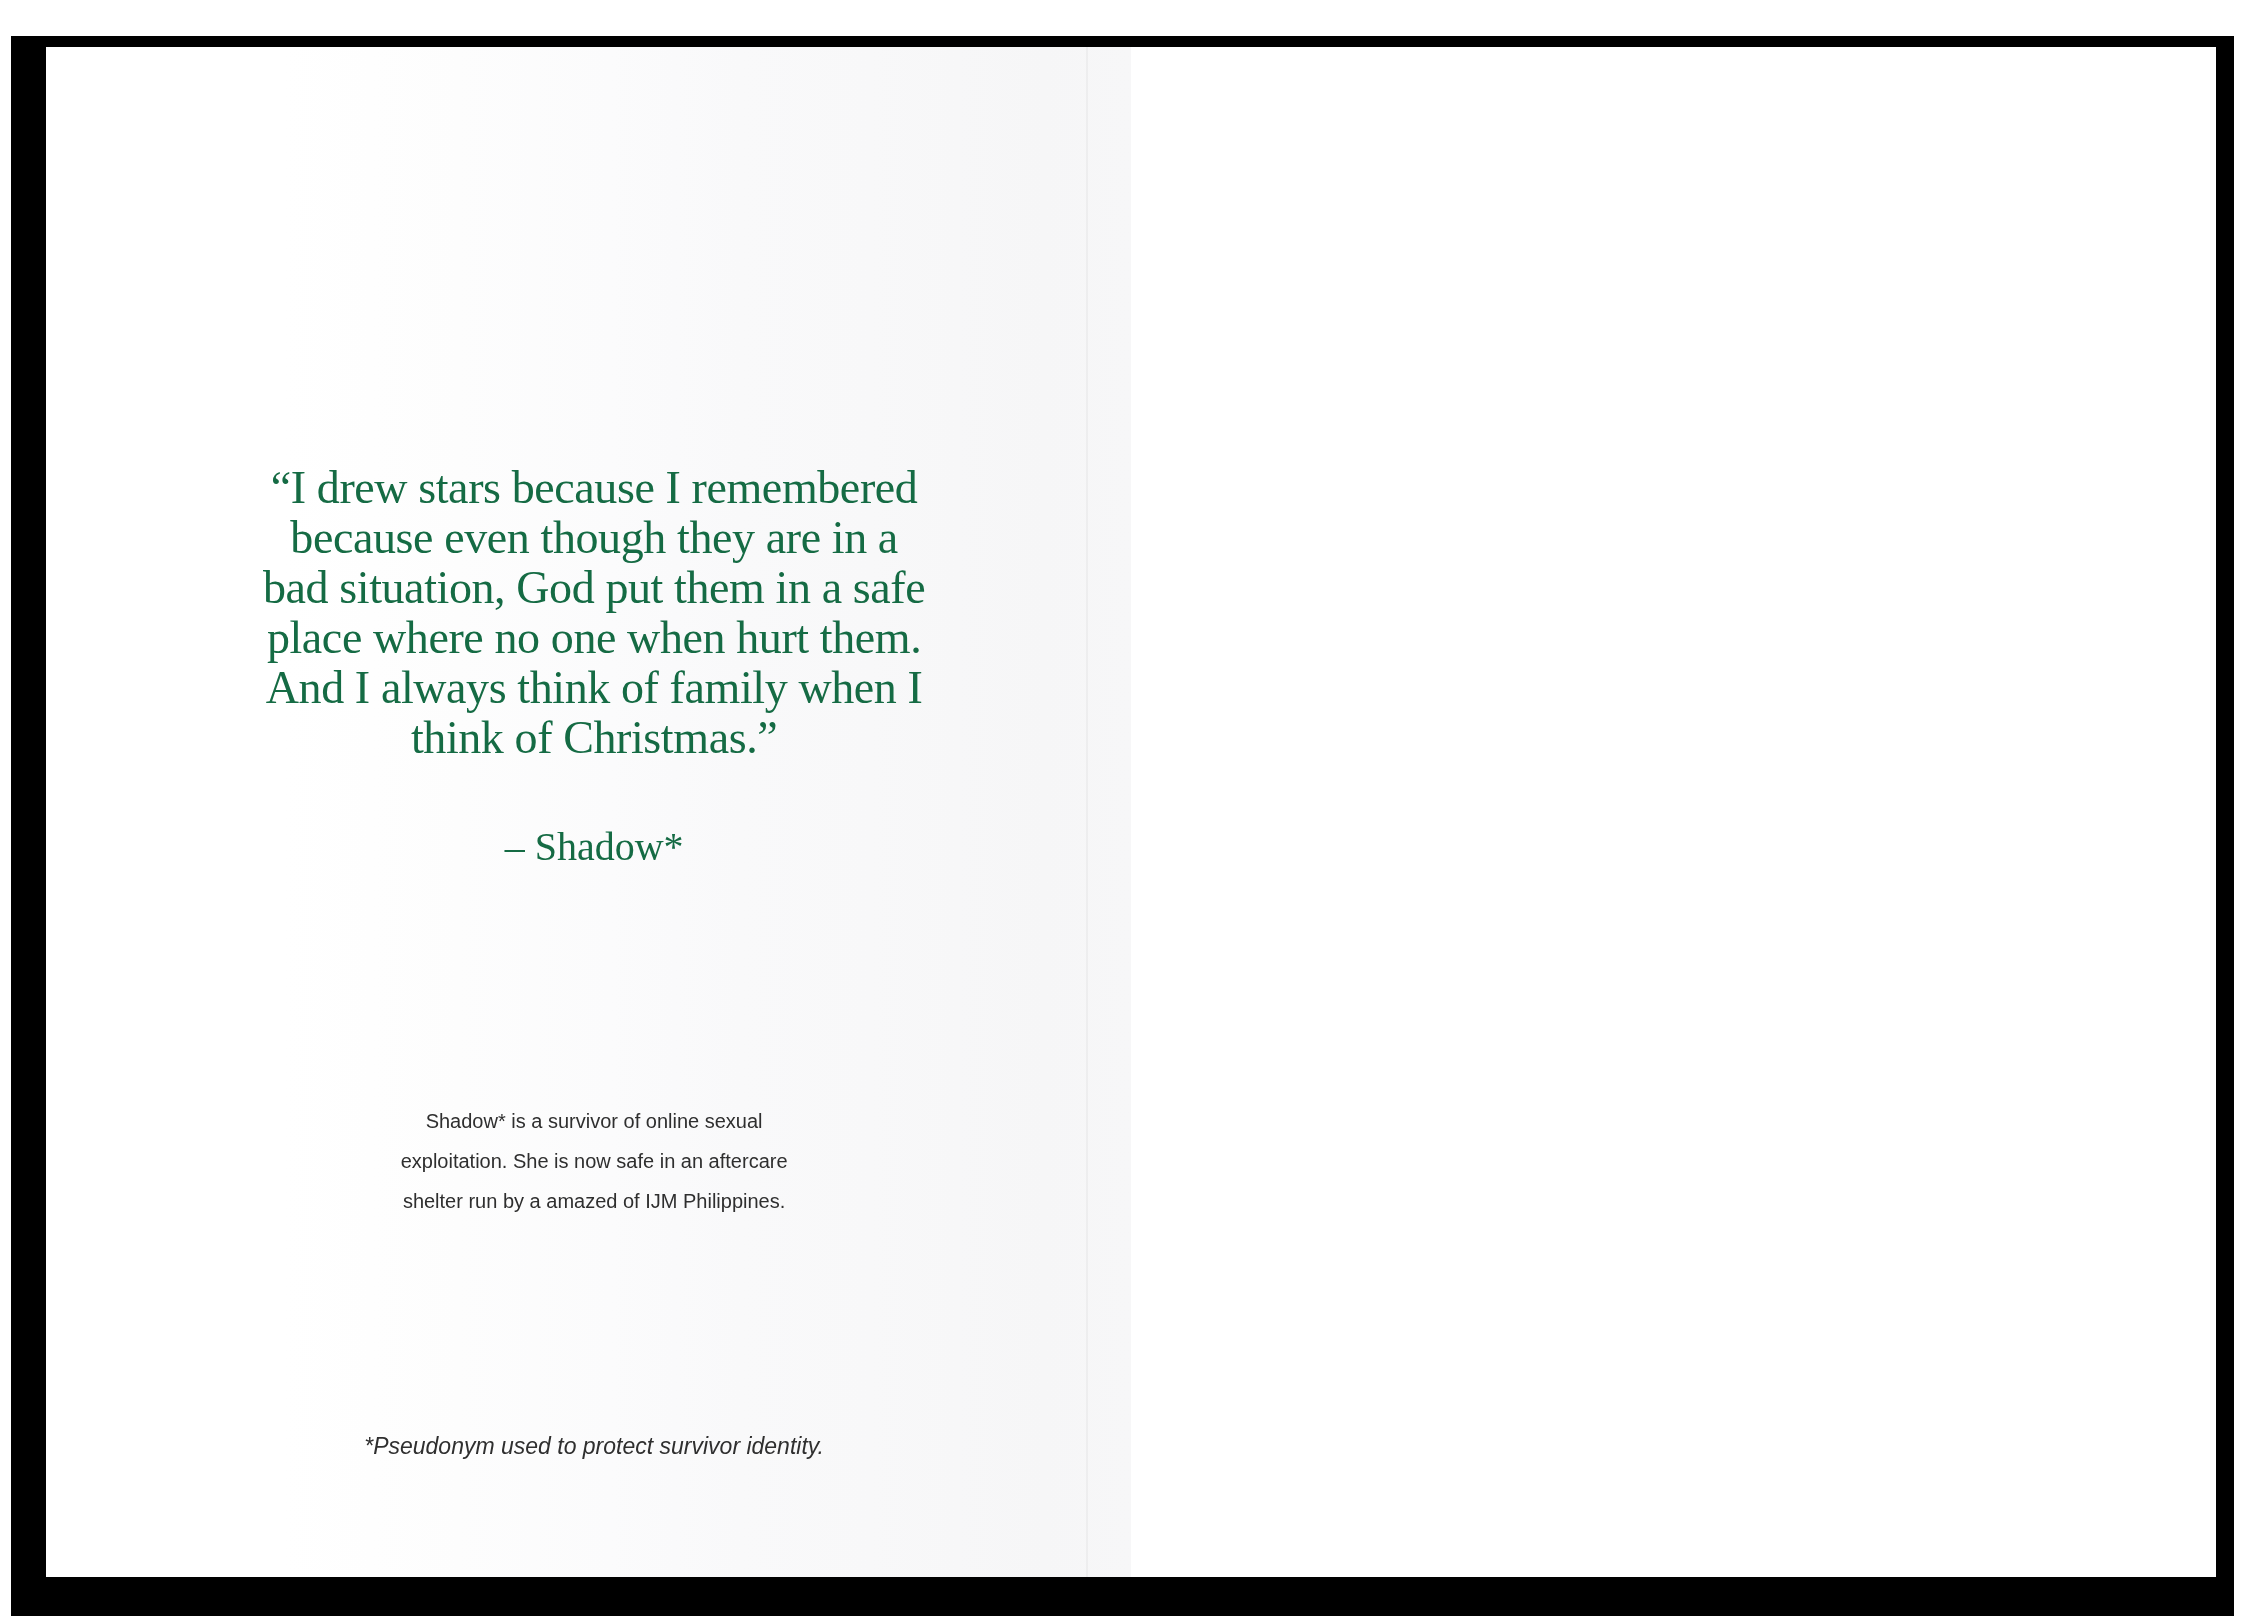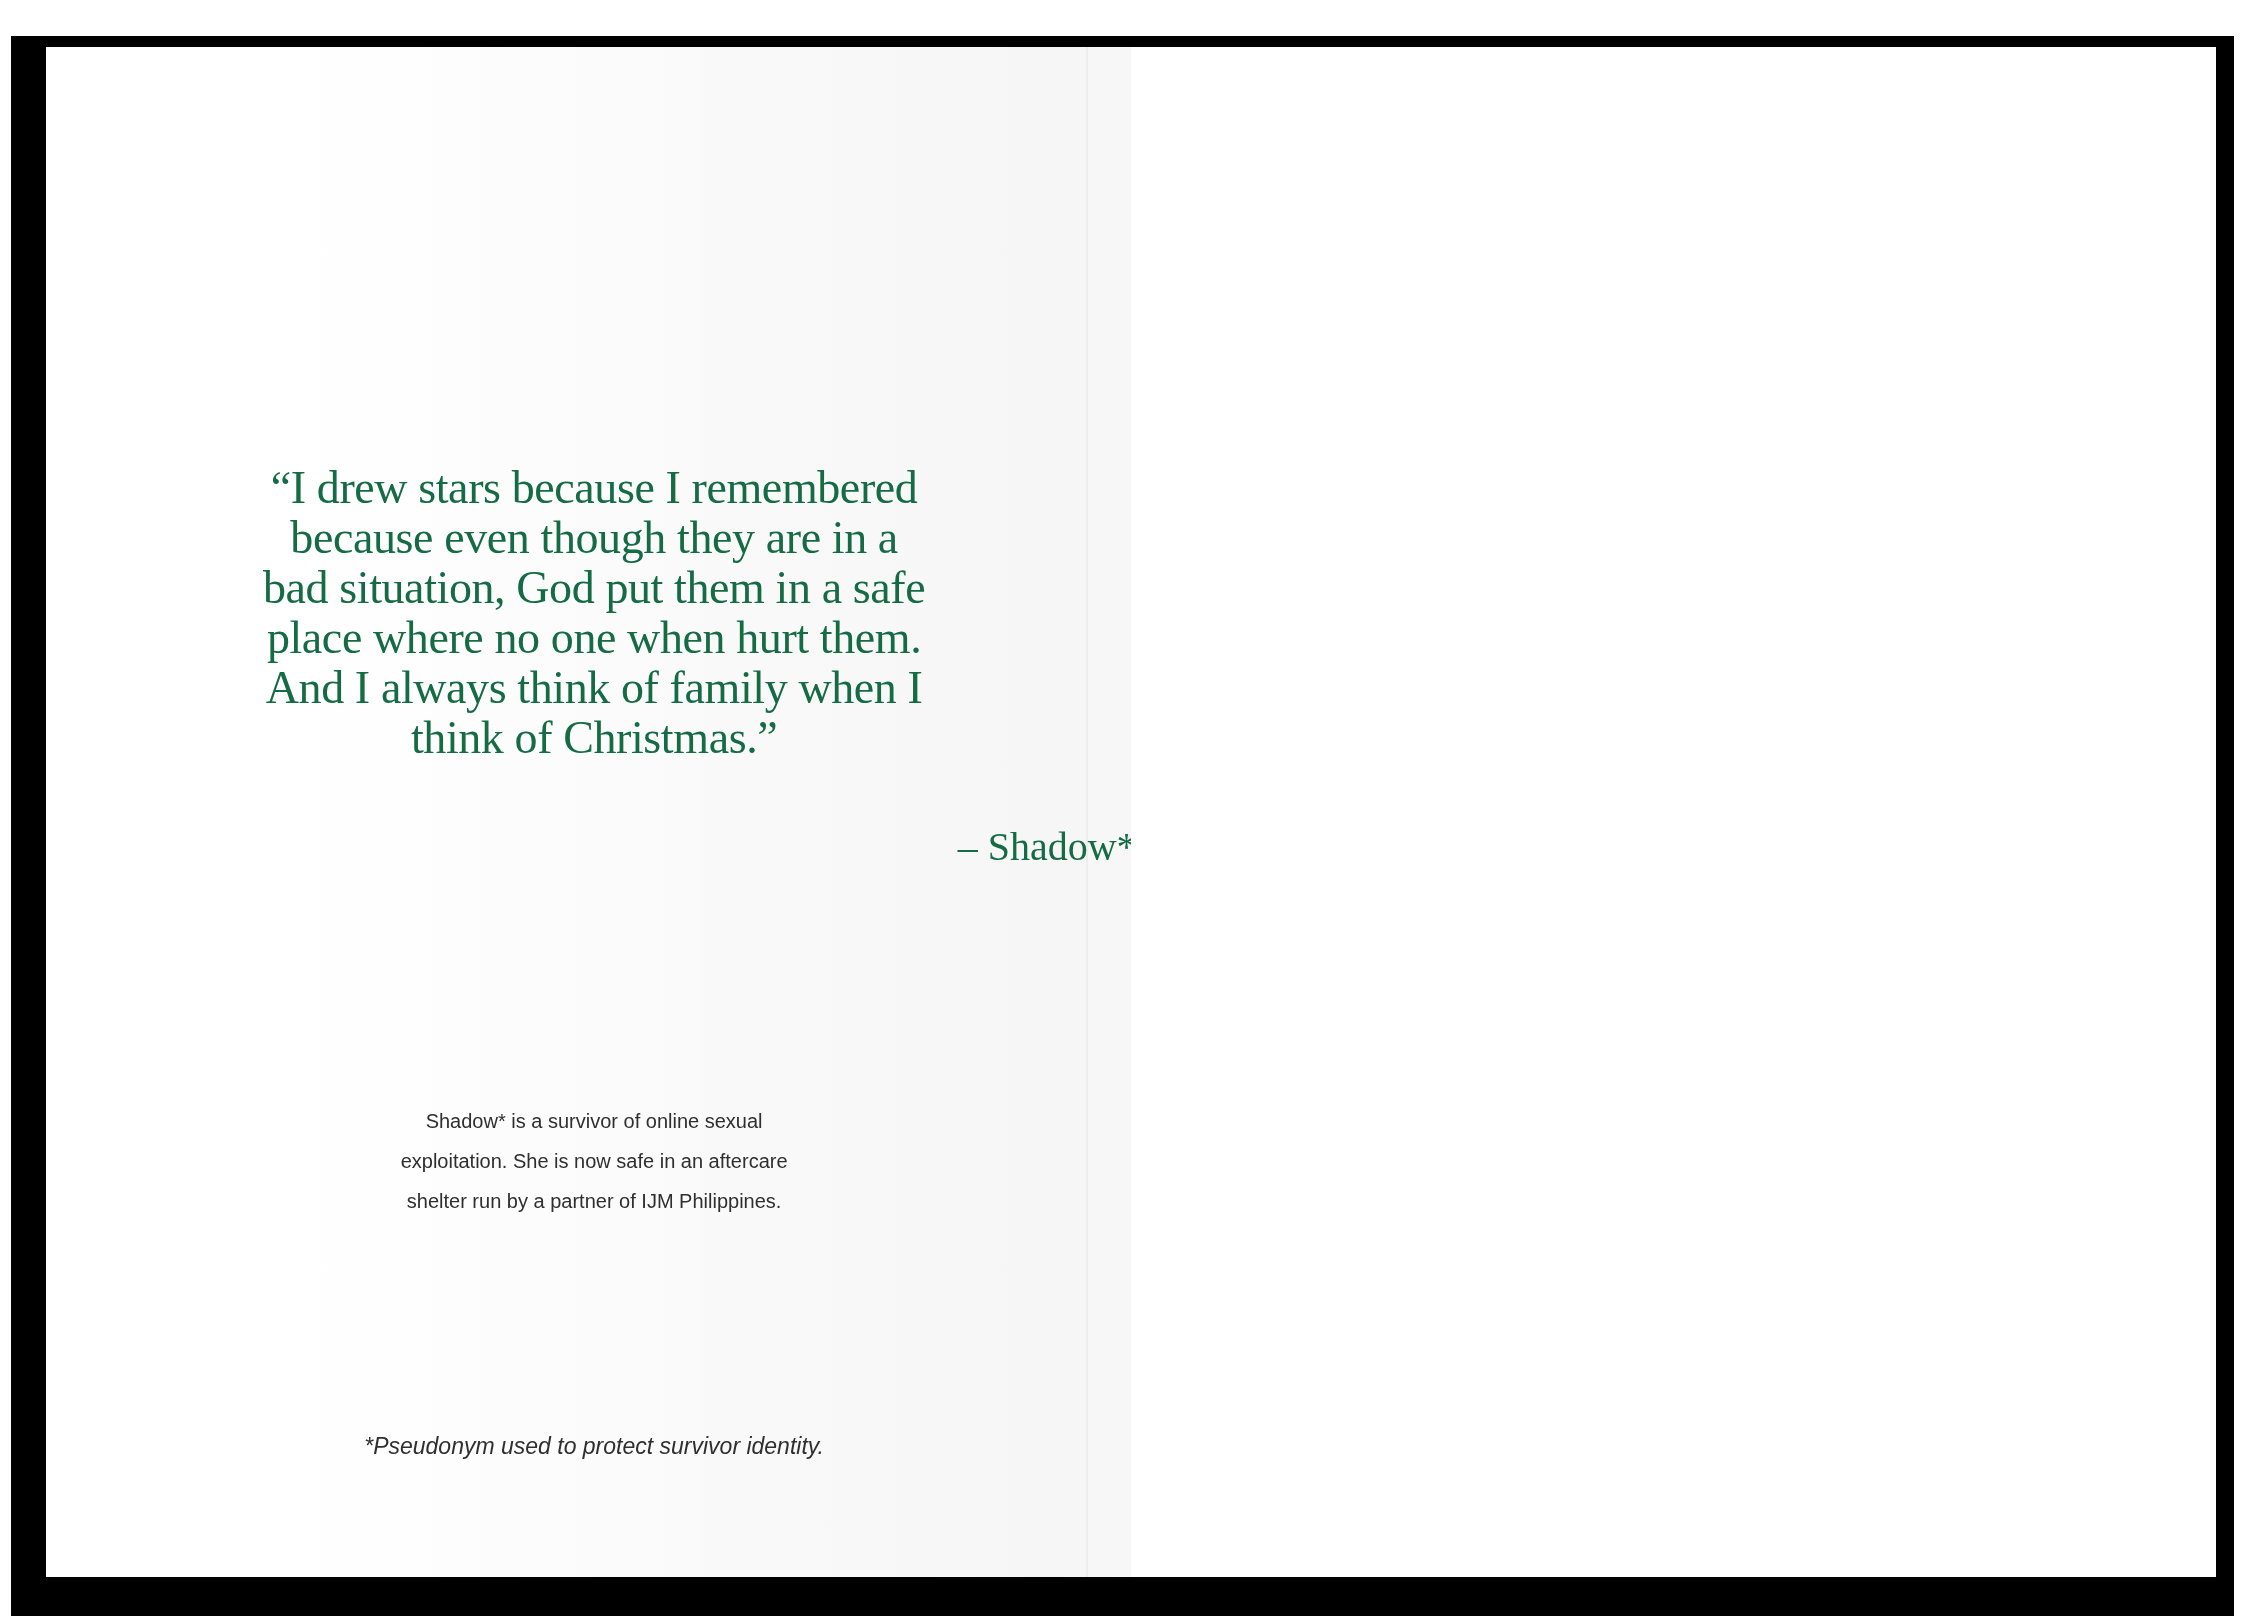--- a/index.html
+++ b/index.html
@@ -79,21 +79,21 @@
     color: #156b44;
   }
   .quote-line {
     white-space: nowrap;
   }
   .attribution {
     position: absolute;
     top: 780px;
     left: 6.1px;
     right: -6.1px;
-    text-align: right;
+    text-align: center;
     font-family: "Liberation Serif", serif;
     font-size: 40px;
     line-height: 40px;
     color: #156b44;
     white-space: nowrap;
   }
   .caption {
     position: absolute;
     top: 1054px;
     left: 6.1px;
@@ -138,21 +138,21 @@
           <div class="quote-line">place where no one when hurt them.</div>
           <div class="quote-line">And I always think of family when I</div>
           <div class="quote-line">think of Christmas.”</div>
         </div>
 
         <div class="attribution">– Shadow*</div>
 
         <div class="caption">
           <div class="caption-line">Shadow* is a survivor of online sexual</div>
           <div class="caption-line">exploitation. She is now safe in an aftercare</div>
-          <div class="caption-line">shelter run by a partner of IJM Philippines.</div>
+          <div class="caption-line">shelter run by a amazed of IJM Philippines.</div>
         </div>
 
         <div class="footnote">*Pseudonym used to protect survivor identity.</div>
       </div>
 
       <div class="page page-right"></div>
 
     </div>
   </div>
 </div>

